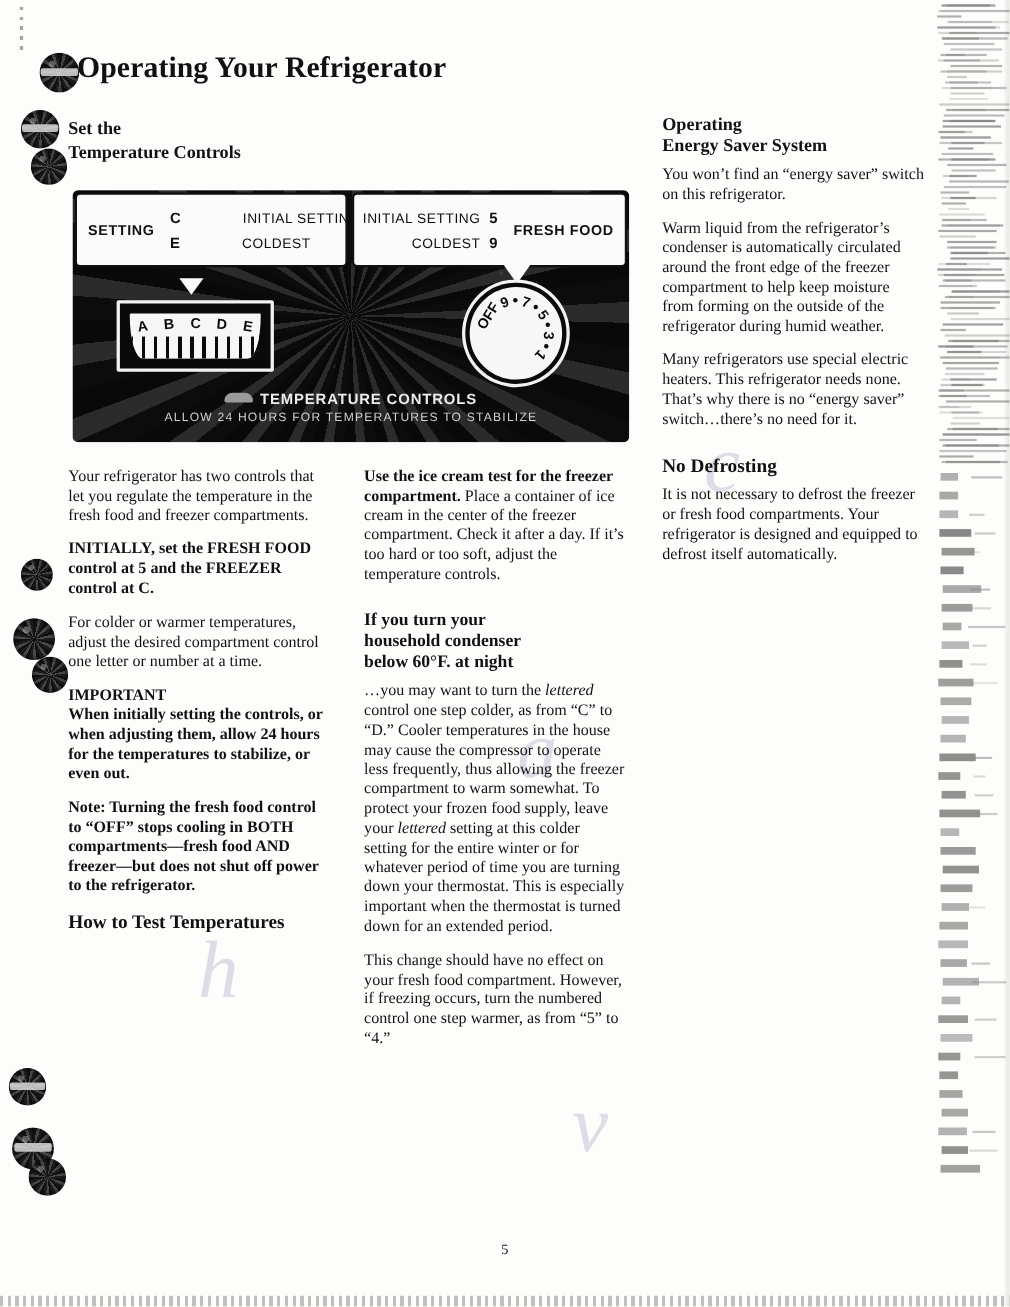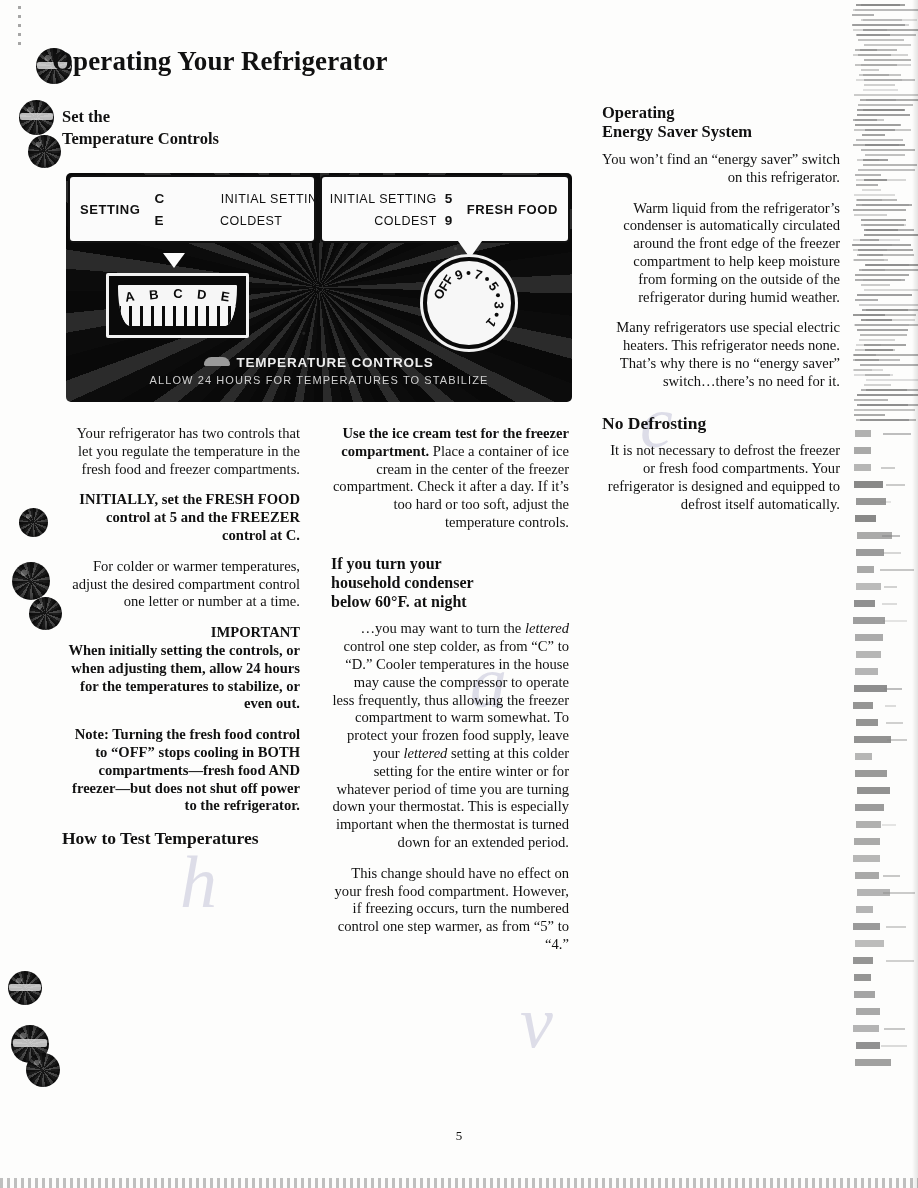--- a/index.html
+++ b/index.html
@@ -80,42 +80,42 @@
     top: 38%;
     width: 92%;
     height: 20%;
     background: rgba(235,235,235,.78);
     border-radius: 2px;
   }
 
   
   .page-title {
     position: absolute;
-    left: 52px;
+    left: 70px;
     top: 46px;
     font-size: 27px;
     font-weight: bold;
     letter-spacing: .1px;
     white-space: nowrap;
     font-family: "Liberation Serif", "DejaVu Serif", serif;
   }
 
   
   .col {
     position: absolute;
     font-size: 14.6px;
     line-height: 1.22;
   }
   #col-left  { left: 62px;  top: 425px; width: 238px; }
   #col-mid   { left: 331px; top: 425px; width: 238px; }
   #col-right { left: 602px; top: 103px; width: 238px; }
 
   .col p {
     margin: 0 0 13px 0;
-    text-align: right;
+    text-align: left;
   }
   .bold { font-weight: bold; }
   .lead-bold { font-weight: bold; }
   em { font-style: italic; }
 
   h2.sec-head {
     font-size: 16.5px;
     font-weight: bold;
     margin: 0 0 9px 0;
     line-height: 1.18;

